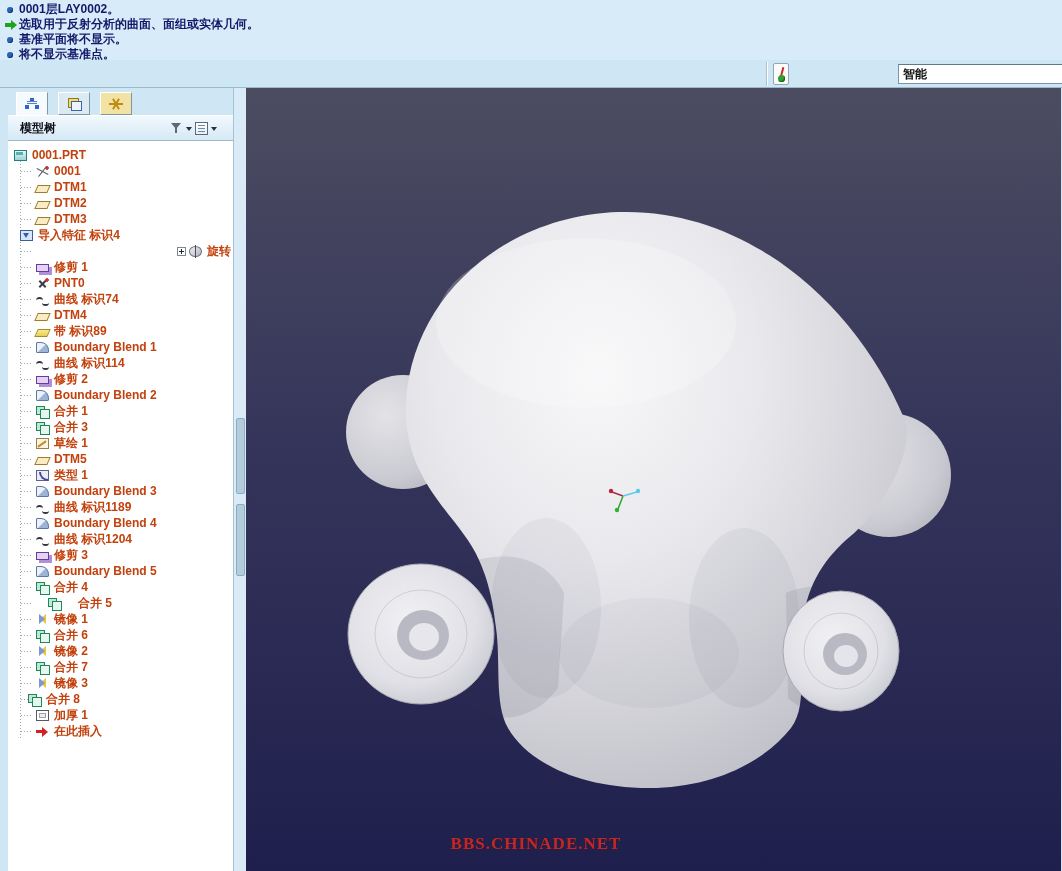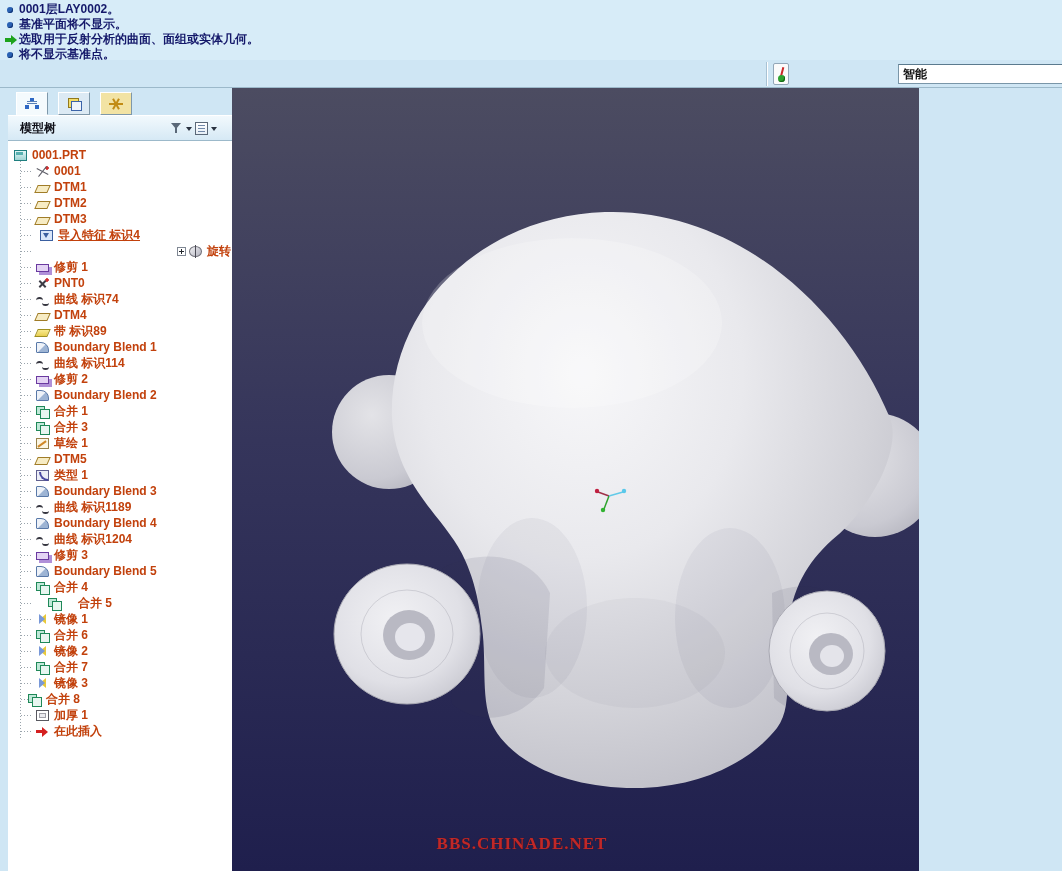--- a/index.html
+++ b/index.html
@@ -93,42 +93,42 @@
   .ic-insert::before{content:"";position:absolute;left:0;top:5px;width:6px;height:3px;background:#d42020}
   .ic-insert::after{content:"";position:absolute;left:6px;top:2px;border:5px solid transparent;border-left:6px solid #d42020}
 
   
   .scroll-strip{position:absolute;left:233px;top:88px;width:14px;height:783px;background:#d9ebf6;border-left:1px solid #a6c2d4}
   .s-handle{position:absolute;left:2px;width:9px;background:#b4cddd;border:1px solid #8cadc2;border-radius:2px;cursor:pointer}
   .s-h1{top:330px;height:76px}
   .s-h2{top:416px;height:72px}
 
   
-  .viewport{position:absolute;left:232px;top:88px;width:687px;height:783px;background:linear-gradient(180deg,#4c4c61 0%,#35355b 45%,#1f1f4d 100%);overflow:hidden;cursor:crosshair}
+  .viewport{position:absolute;left:246px;top:88px;width:815px;height:783px;background:linear-gradient(180deg,#4c4c61 0%,#35355b 45%,#1f1f4d 100%);overflow:hidden;cursor:crosshair}
   .viewport svg{position:absolute;left:0;top:0}
   .watermark{position:absolute;left:168px;top:746px;width:244px;text-align:center;color:#c02828;font-family:"Liberation Serif",serif;font-weight:700;font-size:17px;letter-spacing:1px;text-shadow:0 0 1px #501010}
 </style>
 </head>
 <body>
 
 <div id="app">
 
   <div class="messages">
     <div>
         <div class="msg-row">
           <span class="m-ic dot"></span>
           <span class="m-txt">0001层LAY0002。</span>
         </div>
         <div class="msg-row">
+          <span class="m-ic prompt-arrow"></span>
+          <span class="m-txt">选取用于反射分析的曲面、面组或实体几何。</span>
+        </div>
+        <div class="msg-row">
           <span class="m-ic dot"></span>
           <span class="m-txt">基准平面将不显示。</span>
-        </div>
-        <div class="msg-row">
-          <span class="m-ic prompt-arrow"></span>
-          <span class="m-txt">选取用于反射分析的曲面、面组或实体几何。</span>
         </div>
         <div class="msg-row">
           <span class="m-ic dot"></span>
           <span class="m-txt">将不显示基准点。</span>
         </div>
       </div>
   </div>
 
   <div class="toolbar">
     <div class="tb-sep"></div>
@@ -179,21 +179,21 @@
           <div class="tree-row child" style="padding-left: 16px;">
             <span class="t-spacer"></span>
             <span class="ti ic-datum"></span>
             <span class="lbl">DTM2</span>
           </div>
           <div class="tree-row child" style="padding-left: 16px;">
             <span class="t-spacer"></span>
             <span class="ti ic-datum"></span>
             <span class="lbl">DTM3</span>
           </div>
-          <div class="tree-row child" style="padding-left: 20px; text-decoration: underline;">
+          <div class="tree-row child" style="padding-left: 0;">
             <span class="t-spacer"></span>
             <span class="ti ic-import"></span>
             <span class="lbl">导入特征 标识4</span>
           </div>
           <div class="tree-row child" style="padding-left: 16px; justify-content: flex-end;">
             <span class="expander"></span>
             <span class="ti ic-revolve"></span>
             <span class="lbl">旋转 1</span>
           </div>
           <div class="tree-row child" style="padding-left: 16px;">

